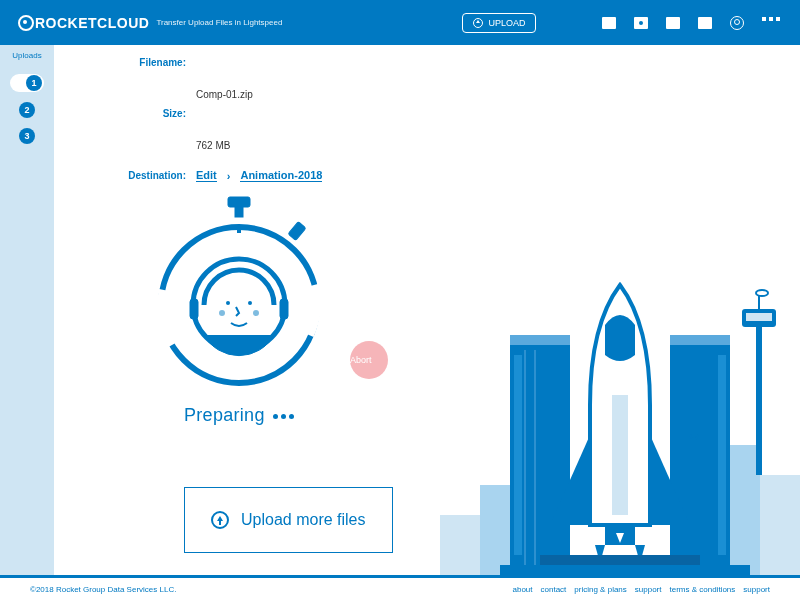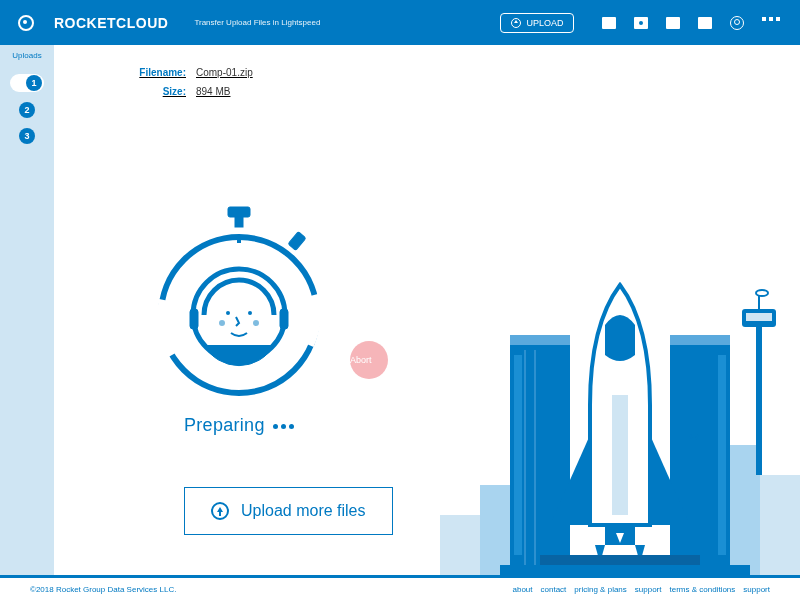--- a/index.html
+++ b/index.html
@@ -6,21 +6,21 @@
   html, body { width: 800px; height: 600px; font-family: -apple-system, Helvetica, Arial, sans-serif; overflow: hidden; }
   :root {
     --blue: #0079c2;
     --lightblue: #cfe5f3;
     --paleblue: #e9f3fa;
     --midblue: #5aa9dd;
     --pink: #f6b5b9;
   }
   
   .header { background: var(--blue); color: #fff; height: 45px; display: flex; align-items: center; padding: 0 18px; }
-  .brand { display: flex; align-items: center; gap: 20px; }
+  .brand { display: flex; align-items: center; gap: 1px; }
   .brand-logo { width: 16px; height: 16px; border: 2px solid #fff; border-radius: 50%; position: relative; }
   .brand-logo::after { content:""; position:absolute; width:4px; height:4px; background:#fff; border-radius:50%; left:3px; top:3px;}
   .brand-name { font-size: 14px; font-weight: 700; letter-spacing: 0.5px; }
   .brand-tag { font-size: 8px; opacity: 0.9; margin-left: 6px; }
   .upload-btn { margin-left: 180px; border:1px solid #fff; border-radius:4px; padding:4px 10px; font-size:9px; font-weight:400; display:flex; align-items:center; gap:5px; cursor:pointer; }
   .upload-btn .ic { width:10px; height:10px; border:1.5px solid #fff; border-radius:50%; position:relative; }
   .upload-btn .ic::after { content:""; position:absolute; left:2px; top:1px; width:0; height:0; border-left:2px solid transparent; border-right:2px solid transparent; border-bottom:3px solid #fff; }
   .nav-icons { margin-left:auto; display:flex; gap:18px; align-items:center; }
   .nav-ic { width:14px; height:12px; background:#fff; border-radius:1px; cursor:pointer; position:relative;}
   .nav-ic.cam::after{content:"";position:absolute;width:4px;height:4px;background:var(--blue);border-radius:50%;top:4px;left:5px;}
@@ -32,38 +32,38 @@
   
   .body { display:flex; height:530px; }
   .sidebar { width:54px; background:var(--lightblue); padding-top:6px; display:flex; flex-direction:column; align-items:center; gap:10px; }
   .sidebar-label { font-size:8px; color:var(--blue); margin-bottom:4px;}
   .pill { width:34px; height:18px; background:#fff; border-radius:9px; display:flex; align-items:center; justify-content:flex-end; padding-right:2px;}
   .dot { width:16px; height:16px; border-radius:50%; background:var(--blue); color:#fff; font-size:9px; font-weight:600; display:flex; align-items:center; justify-content:center;}
   .dot.off { background:var(--blue); }
   
   
   .main { flex:1; position:relative; background:#fff; }
-  .meta { position:absolute; left:72px; top:18px; font-size:10px;text-decoration:underline; }
+  .meta { position:absolute; left:72px; top:8px; font-size:10px; }
   .meta-row { display:flex; gap:10px; line-height:1.9; }
   .meta-row .k { width:60px; text-align:right; color:var(--blue); font-weight:600; }
-  .meta-row .v { color:#333; }
+  .meta-row .v { color:#333;margin-top:32px; }
   .dest { display:flex; align-items:center; gap:10px; margin-top:14px; font-size:11px; }
   .dest .k { width:60px; text-align:right; color:var(--blue); font-weight:600; font-size:10px;}
   .dest .edit { color:var(--blue); font-weight:600; border-bottom:1px solid var(--blue); cursor:pointer; }
   .dest .chev { color:var(--blue); font-weight:700; }
   .dest .fold { color:var(--blue); font-weight:600; border-bottom:1px solid var(--blue); }
   
   
-  .progress { position:absolute; left:90px; top:160px; width:190px; }
+  .progress { position:absolute; left:90px; top:150px; width:190px; }
   .status { text-align:center; color:var(--blue); font-size:18px; font-weight:300; margin-top:6px; letter-spacing:0.3px;}
   .status .dots span{display:inline-block;width:5px;height:5px;background:var(--blue);border-radius:50%;margin-left:3px;vertical-align:middle;}
   .abort { position:absolute; left:296px; top:296px; width:38px; height:38px; background:var(--pink); border-radius:50%; color:#fff; font-size:9px; display:flex; align-items:center; justify-content:flex-start; cursor:pointer; }
   
   
-  .more { position:absolute; left:130px; top:442px; border:1px solid var(--blue); padding:14px 26px; display:flex; align-items:center; gap:12px; color:var(--blue); font-size:16px; cursor:pointer; font-weight:400;}
+  .more { position:absolute; left:130px; top:442px; border:1px solid var(--blue); padding:23px 26px; display:flex; align-items:center; gap:12px; color:var(--blue); font-size:16px; cursor:pointer; font-weight:400;}
   .more .ic{width:18px;height:18px;border:2px solid var(--blue);border-radius:50%;position:relative;}
   .more .ic::after{content:"";position:absolute;left:4px;top:3px;width:0;height:0;border-left:3px solid transparent;border-right:3px solid transparent;border-bottom:5px solid var(--blue);}
   .more .ic::before{content:"";position:absolute;left:6px;top:7px;width:2px;height:5px;background:var(--blue);}
   
   
   .art { position:absolute; right:0; bottom:0; width:360px; height:310px; }
   
   
   .footer { height:25px; border-top:3px solid var(--blue); display:flex; align-items:center; padding:0 30px; font-size:8px; color:var(--blue);justify-content:space-between;}
   .footer .links { margin-left:auto; display:flex; gap:8px; }
@@ -108,21 +108,27 @@
   </div>
 
   <div class="main">
     <div class="meta">
       <div class="meta-row">
         <span class="k">Filename:</span>
         <span class="v">Comp-01.zip</span>
       </div>
       <div class="meta-row">
         <span class="k">Size:</span>
-        <span class="v">894 MB</span>
+        <span class="v">762 MB</span>
+      </div>
+      <div class="dest">
+        <span class="k">Destination:</span>
+        <span class="edit">Edit</span>
+        <span class="chev">›</span>
+        <span class="fold">Animation-2018</span>
       </div>
     </div>
 
     <div class="progress">
       <svg viewBox="0 0 190 200" width="190" height="200">
         <g fill="none" stroke="#0079c2">
           <rect x="84" y="2" width="22" height="10" rx="2" fill="#0079c2"></rect>
           <rect x="91" y="12" width="8" height="10" fill="#0079c2"></rect>
           <rect x="148" y="28" width="10" height="16" rx="2" fill="#0079c2" transform="rotate(40 153 36)"></rect>
           <circle cx="95" cy="110" r="78" stroke-width="6"></circle>

